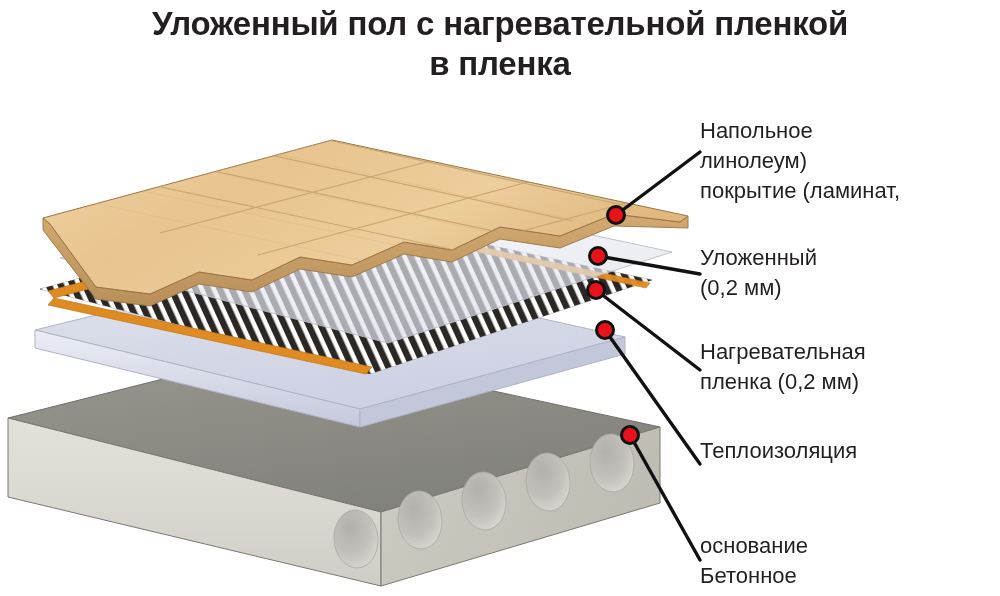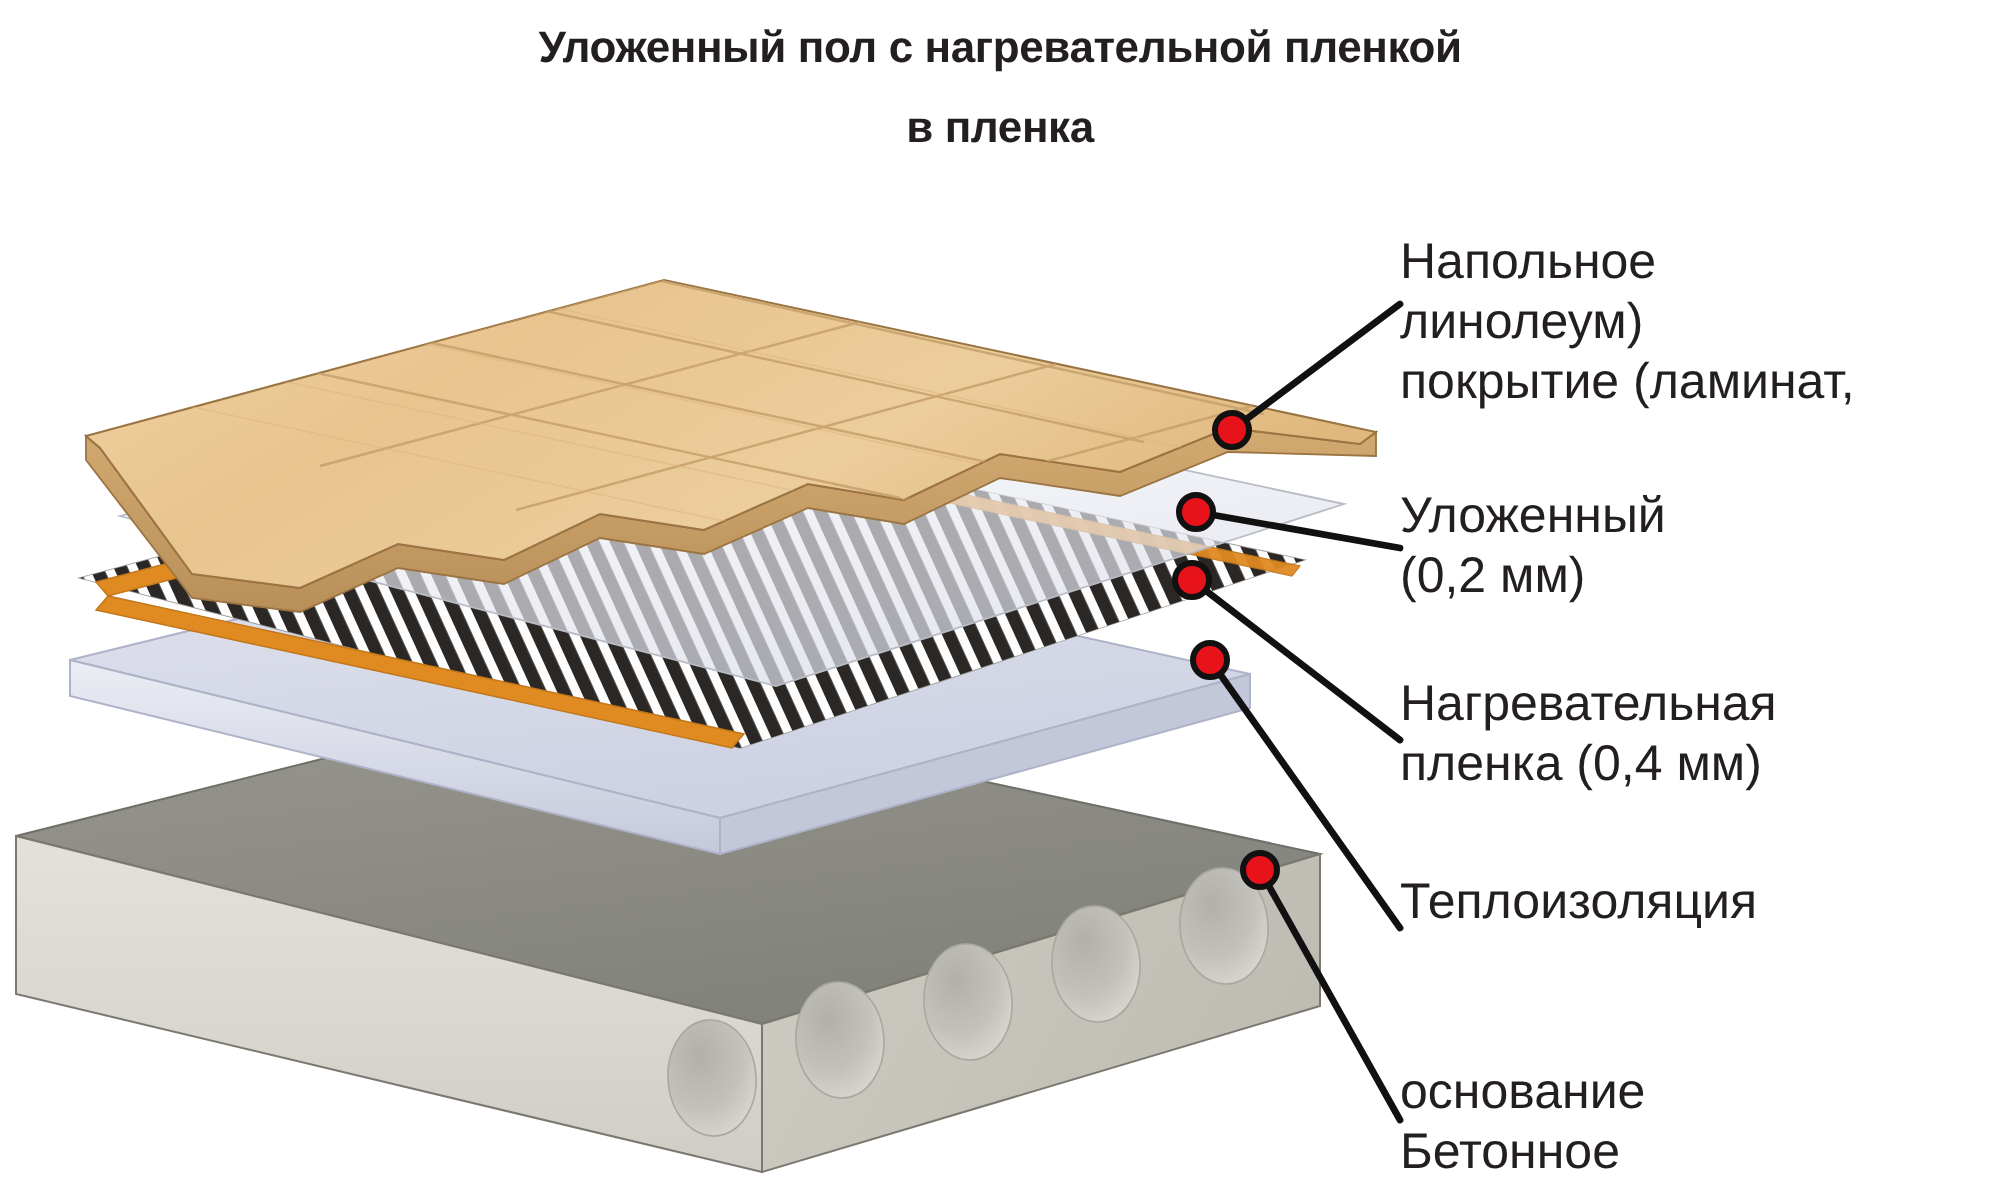--- a/index.html
+++ b/index.html
@@ -5,32 +5,32 @@
   * { margin:0; padding:0; box-sizing:border-box; }
   html,body { background:#ffffff; }
   body {
     width:1000px; height:596px; position:relative; overflow:hidden;
     font-family:"Liberation Sans", sans-serif; color:#231f20;
   }
 
   
   #title {
     position:absolute; left:0; top:0; width:1000px;
-    text-align:center; font-weight:bold; font-size:22px; line-height:40px;
+    text-align:center; font-weight:bold; font-size:33px; line-height:40px;
     letter-spacing:-0.2px; padding-top:4px; color:#231f20;
   }
   #title .ln { display:block; }
 
   
   #stage { position:absolute; left:0; top:0; width:1000px; height:596px; }
   #stage svg { display:block; width:1000px; height:596px; }
 
   
   .callout {
-    position:absolute; font-size:25px; line-height:30px;
+    position:absolute; font-size:22px; line-height:30px;
     color:#231f20; white-space:nowrap;
   }
   .callout .ln { display:block; }
   #lbl-floor   { left:700px; top:116px; }
   #lbl-poly    { left:700px; top:243px; }
   #lbl-film    { left:700px; top:337px; }
   #lbl-insul   { left:700px; top:436px; }
   #lbl-base    { left:700px; top:531px; }
 </style>
 </head>
@@ -206,21 +206,21 @@
   <span class="ln">покрытие (ламинат,</span>
 </div>
 
 <div class="callout" id="lbl-poly">
   <span class="ln">Уложенный</span>
   <span class="ln">(0,2 мм)</span>
 </div>
 
 <div class="callout" id="lbl-film">
   <span class="ln">Нагревательная</span>
-  <span class="ln">пленка (0,4 мм)</span>
+  <span class="ln">пленка (0,2 мм)</span>
 </div>
 
 <div class="callout" id="lbl-insul">
   <span class="ln">Теплоизоляция</span>
 </div>
 
 <div class="callout" id="lbl-base">
   <span class="ln">основание</span>
   <span class="ln">Бетонное</span>
 </div>

